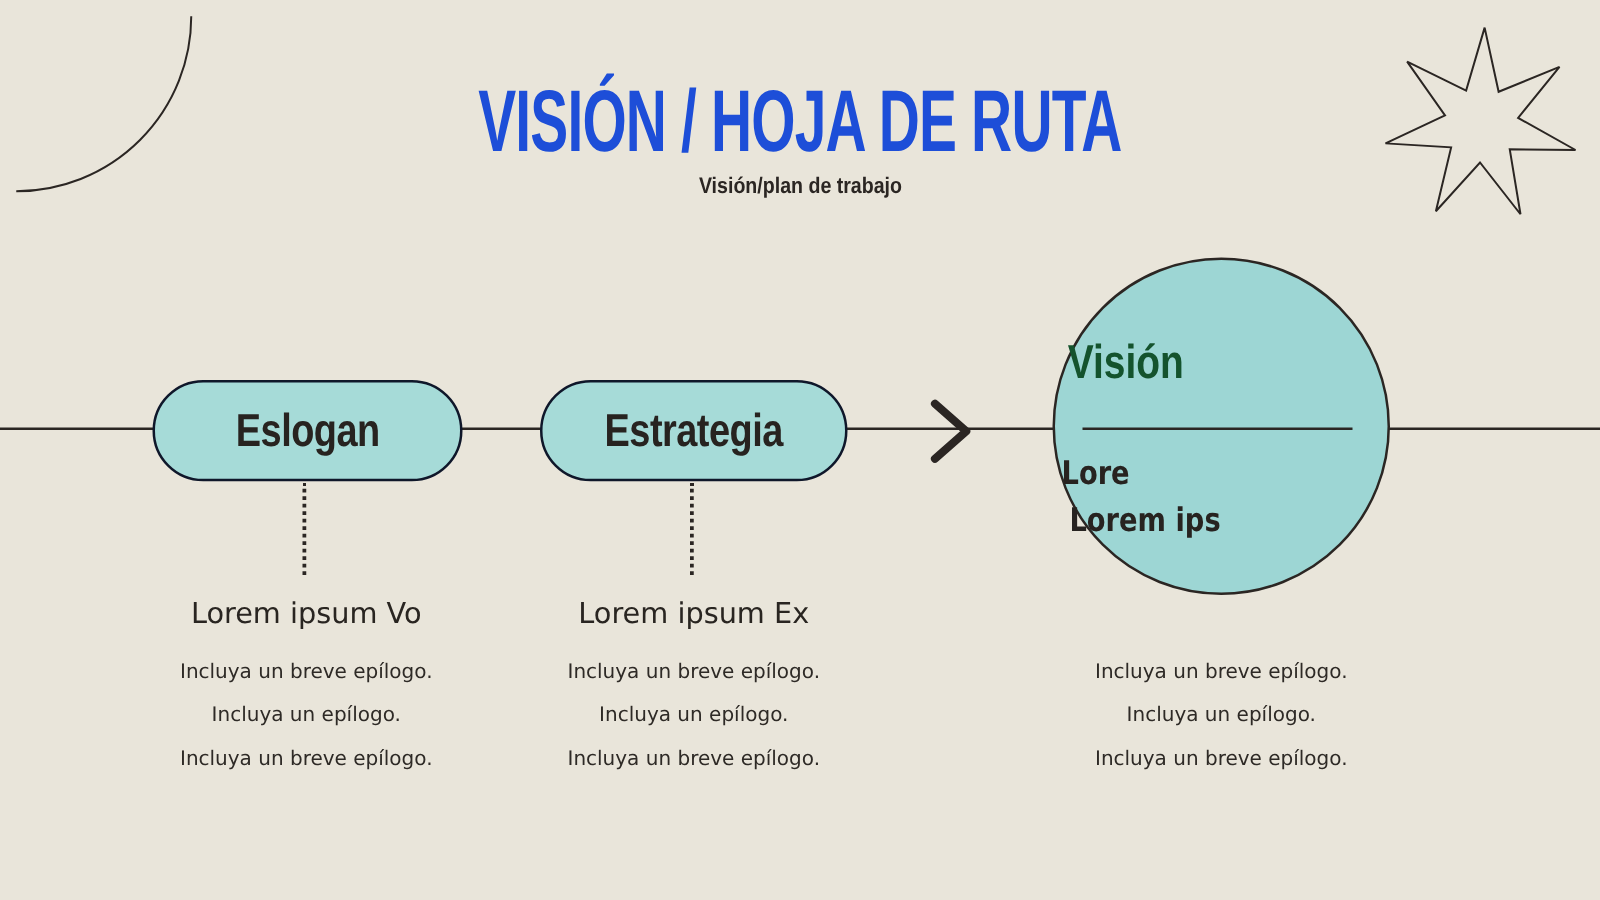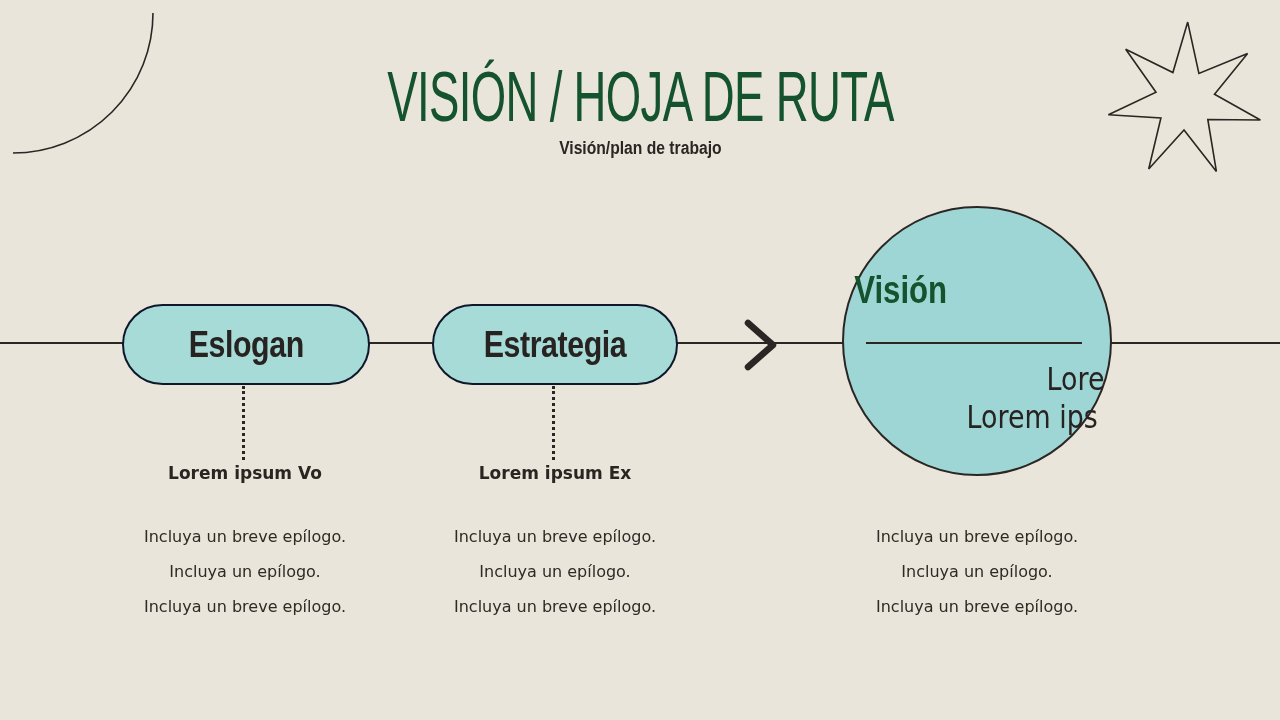--- a/index.html
+++ b/index.html
@@ -9,24 +9,24 @@
     background:#e9e5da;
     overflow:hidden;
     font-family:"DejaVu Sans",sans-serif;
   }
   .abs{position:absolute;}
   
   .title{
     left:0;top:60px;width:1280px;
     text-align:center;
     font-family:"Liberation Sans",sans-serif;
-    font-weight:normal;
+    font-weight:bold;
     font-size:70px;line-height:74px;
     letter-spacing:-1px;
-    color:#14532d;
+    color:#1d4ed8;
     white-space:nowrap;
   }
   .cond-65{display:inline-block;transform:scaleX(0.65);transform-origin:50% 50%;white-space:nowrap;}
   .cond-82{display:inline-block;transform:scaleX(0.82);transform-origin:50% 50%;white-space:nowrap;}
   .cond-84{display:inline-block;transform:scaleX(0.84);transform-origin:50% 50%;white-space:nowrap;}
   .cond-87{display:inline-block;transform:scaleX(0.87);transform-origin:50% 50%;white-space:nowrap;}
   .subtitle{
     left:0;top:136px;width:1280px;
     text-align:center;
     font-family:"Liberation Sans",sans-serif;
@@ -66,28 +66,28 @@
     box-sizing:border-box;
   }
   .circle-title{
     left:0;top:58px;width:266px;text-align:left;
     font-family:Liberation Sans, sans-serif;
     font-weight:bold;font-size:38px;line-height:48px;
     color:#14532d;
   }
   .circle-divider{left:22px;top:134px;width:216px;height:2px;background:#2b2623;}
   .circle-sub{
-    left:0;top:152px;width:266px;text-align:right;
-    font-weight:normal;font-size:32px;line-height:38px;
+    left:0;top:152px;width:266px;text-align:left;
+    font-weight:bold;font-size:26px;line-height:38px;
     color:#272320;
   }
   
   .col-heading{
-    top:460px;width:320px;text-align:center;
-    font-weight:bold;font-size:17px;line-height:26px;
+    top:478px;width:320px;text-align:center;
+    font-weight:normal;font-size:23px;line-height:26px;
     color:#292521;
   }
   .col-body{
     top:519px;width:330px;text-align:center;
     font-size:16px;line-height:35px;
     color:#2e2a26;
   }
   .ch-1{left:85px;} .ch-2{left:395px;}
   .cb-1{left:80px;} .cb-2{left:390px;} .cb-3{left:812px;}
   svg{display:block;}

